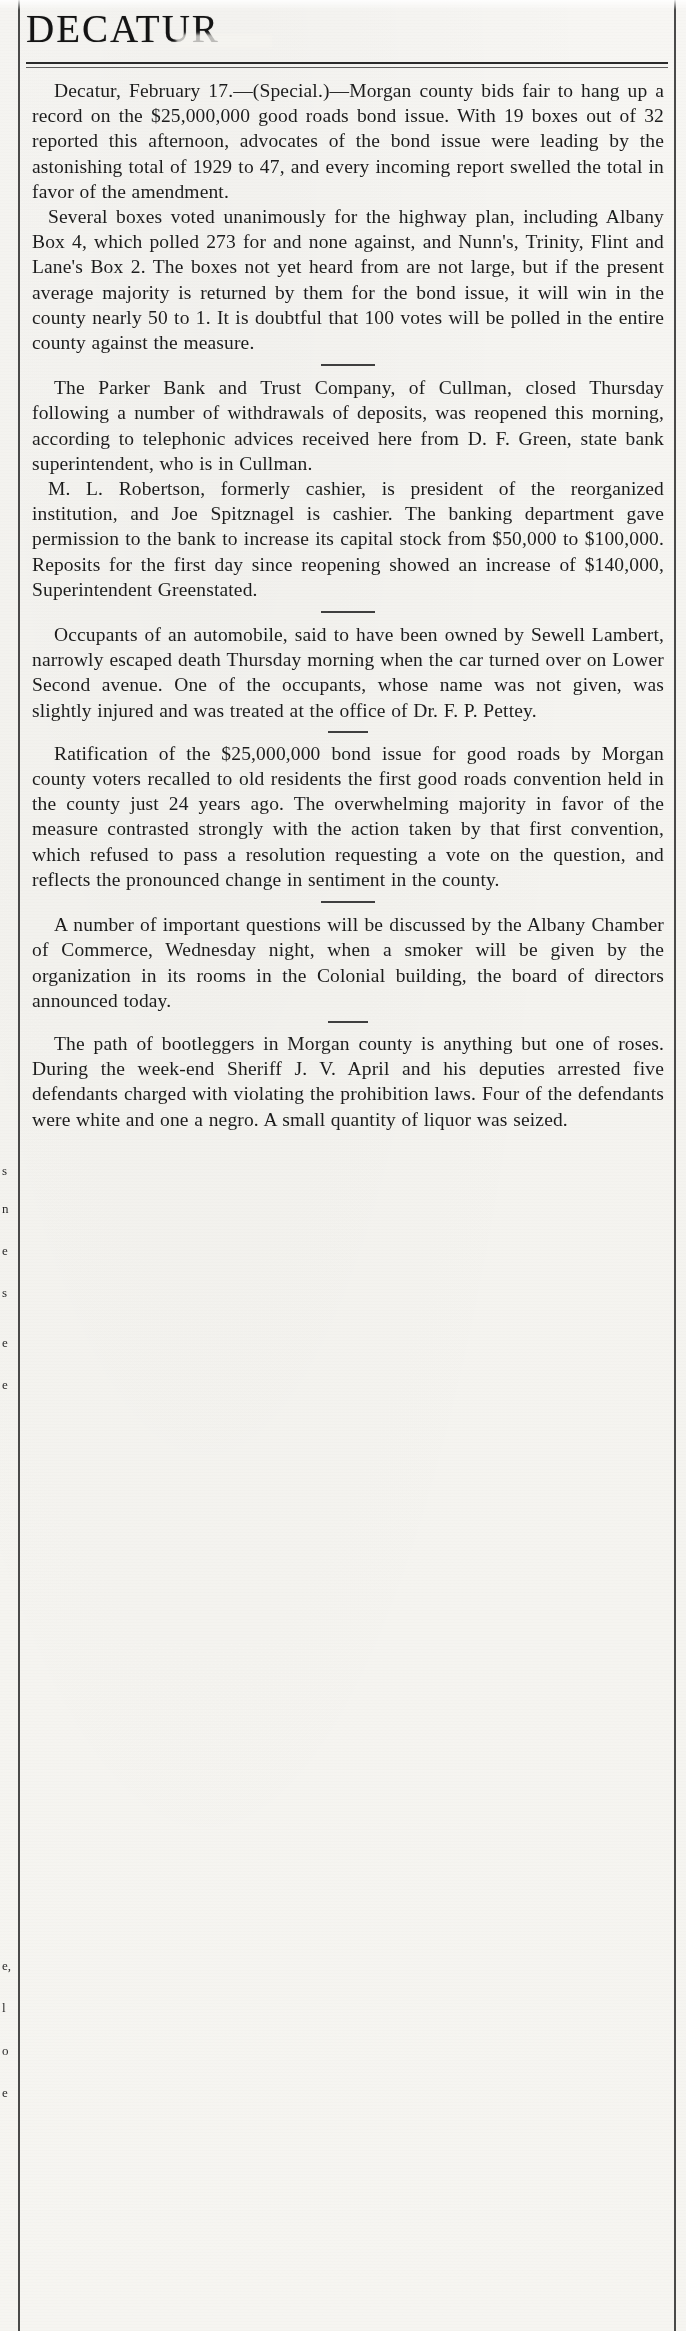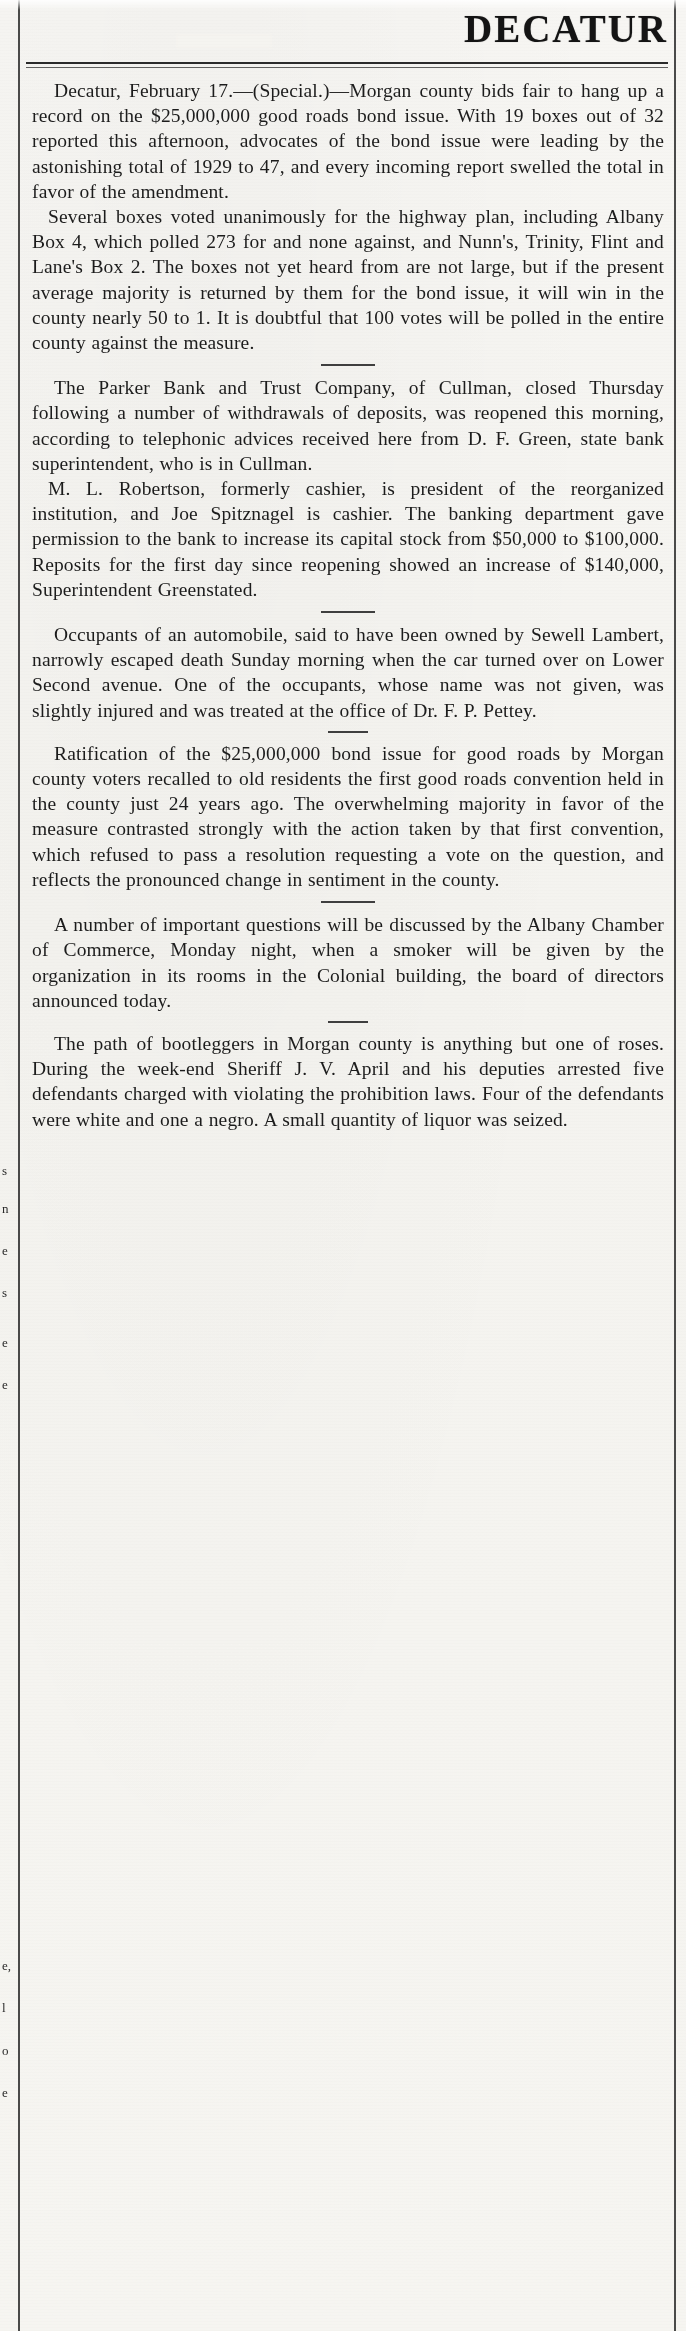--- a/index.html
+++ b/index.html
@@ -73,23 +73,23 @@
   
   .headline-wrap {
     position: relative;
     height: 60px;
   }
   .headline {
     position: absolute;
     left: 0;
     right: 0;
     top: 6px;
-    text-align: right;
+    text-align: left;
     font-family: "Liberation Serif", serif;
-    font-weight: bold;
+    font-weight: normal;
     font-size: 39px;
     letter-spacing: 2px;
     color: #141414;
     text-shadow: 0 0 1px rgba(0,0,0,0.35);
   }
   .headline-smudge {
     position: absolute;
     left: 150px;
     top: 34px;
     width: 96px;
@@ -198,29 +198,29 @@
           <p class="para">Decatur, February 17.—(Special.)—Morgan county bids fair to hang up a record on the $25,000,000 good roads bond issue. With 19 boxes out of 32 reported this afternoon, advocates of the bond issue were leading by the astonishing total of 1929 to 47, and every incoming report swelled the total in favor of the amendment.</p>
           <p class="para noindent">Several boxes voted unanimously for the highway plan, including Albany Box 4, which polled 273 for and none against, and Nunn's, Trinity, Flint and Lane's Box 2. The boxes not yet heard from are not large, but if the present average majority is returned by them for the bond issue, it will win in the county nearly 50 to 1. It is doubtful that 100 votes will be polled in the entire county against the measure.</p>
         </div>
         <div class="divider"></div>
         <div>
           <p class="para">The Parker Bank and Trust Company, of Cullman, closed Thursday following a number of withdrawals of deposits, was reopened this morning, according to telephonic advices received here from D. F. Green, state bank superintendent, who is in Cullman.</p>
           <p class="para noindent">M. L. Robertson, formerly cashier, is president of the reorganized institution, and Joe Spitznagel is cashier. The banking department gave permission to the bank to increase its capital stock from $50,000 to $100,000. Reposits for the first day since reopening showed an increase of $140,000, Superintendent Greenstated.</p>
         </div>
         <div class="divider"></div>
         <div>
-          <p class="para">Occupants of an automobile, said to have been owned by Sewell Lambert, narrowly escaped death Sunday morning when the car turned over on Lower Second avenue. One of the occupants, whose name was not given, was slightly injured and was treated at the office of Dr. F. P. Pettey.</p>
+          <p class="para">Occupants of an automobile, said to have been owned by Sewell Lambert, narrowly escaped death Thursday morning when the car turned over on Lower Second avenue. One of the occupants, whose name was not given, was slightly injured and was treated at the office of Dr. F. P. Pettey.</p>
         </div>
         <div class="divider tiny"></div>
         <div>
           <p class="para">Ratification of the $25,000,000 bond issue for good roads by Morgan county voters recalled to old residents the first good roads convention held in the county just 24 years ago. The overwhelming majority in favor of the measure contrasted strongly with the action taken by that first convention, which refused to pass a resolution requesting a vote on the question, and reflects the pronounced change in sentiment in the county.</p>
         </div>
         <div class="divider"></div>
         <div>
-          <p class="para">A number of important questions will be discussed by the Albany Chamber of Commerce, Monday night, when a smoker will be given by the organization in its rooms in the Colonial building, the board of directors announced today.</p>
+          <p class="para">A number of important questions will be discussed by the Albany Chamber of Commerce, Wednesday night, when a smoker will be given by the organization in its rooms in the Colonial building, the board of directors announced today.</p>
         </div>
         <div class="divider tiny"></div>
         <div>
           <p class="para">The path of bootleggers in Morgan county is anything but one of roses. During the week-end Sheriff J. V. April and his deputies arrested five defendants charged with violating the prohibition laws. Four of the defendants were white and one a negro. A small quantity of liquor was seized.</p>
         </div>
       </div>
 
   </div>
 
   <div class="grain"></div>

